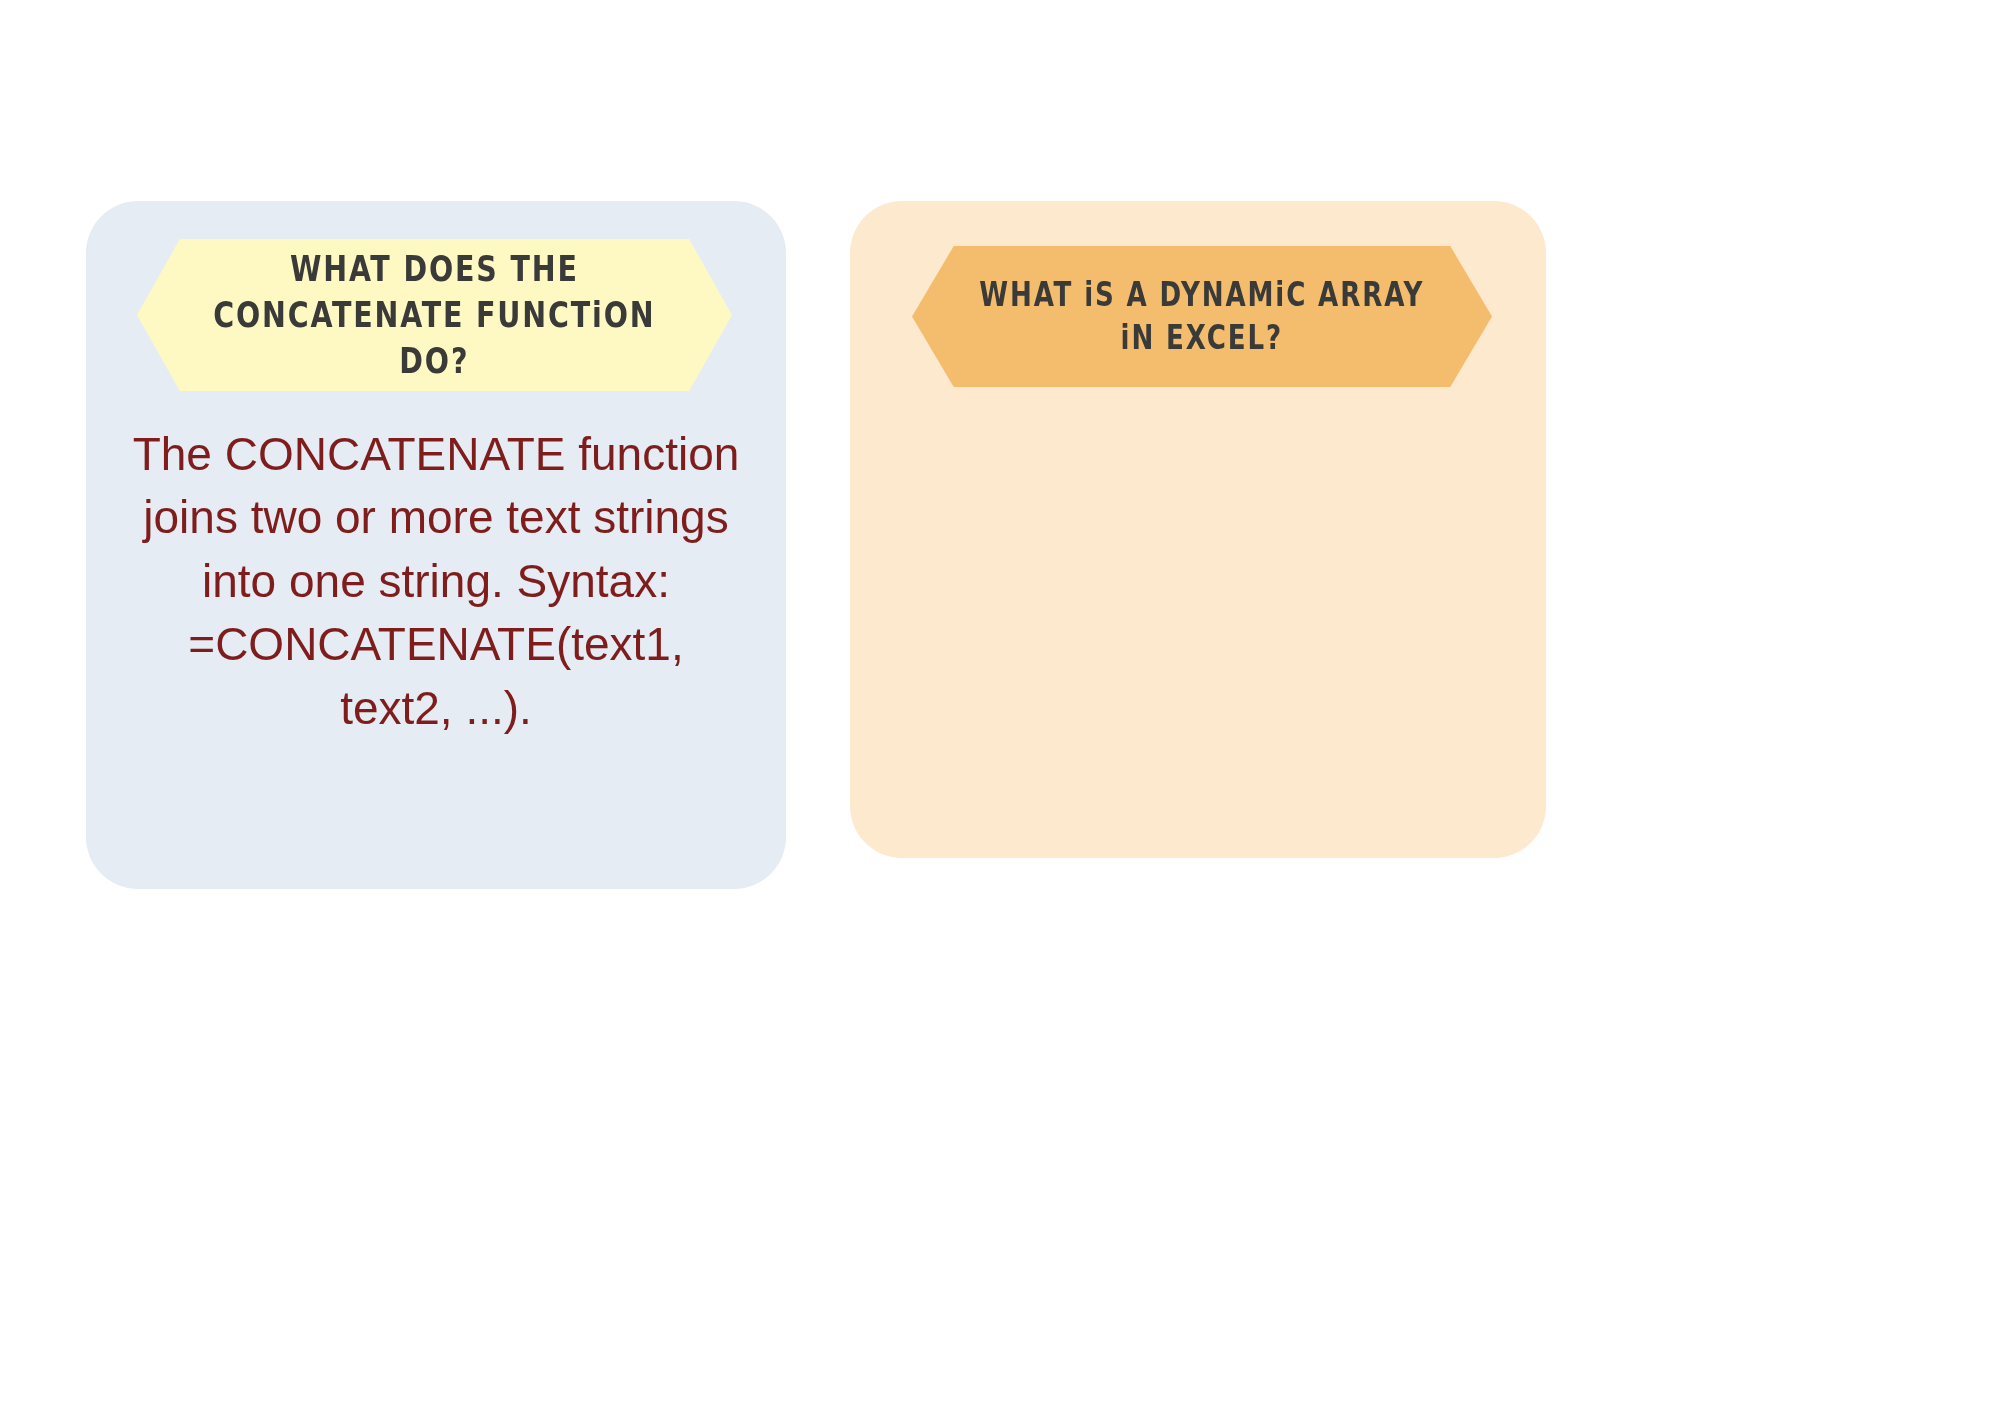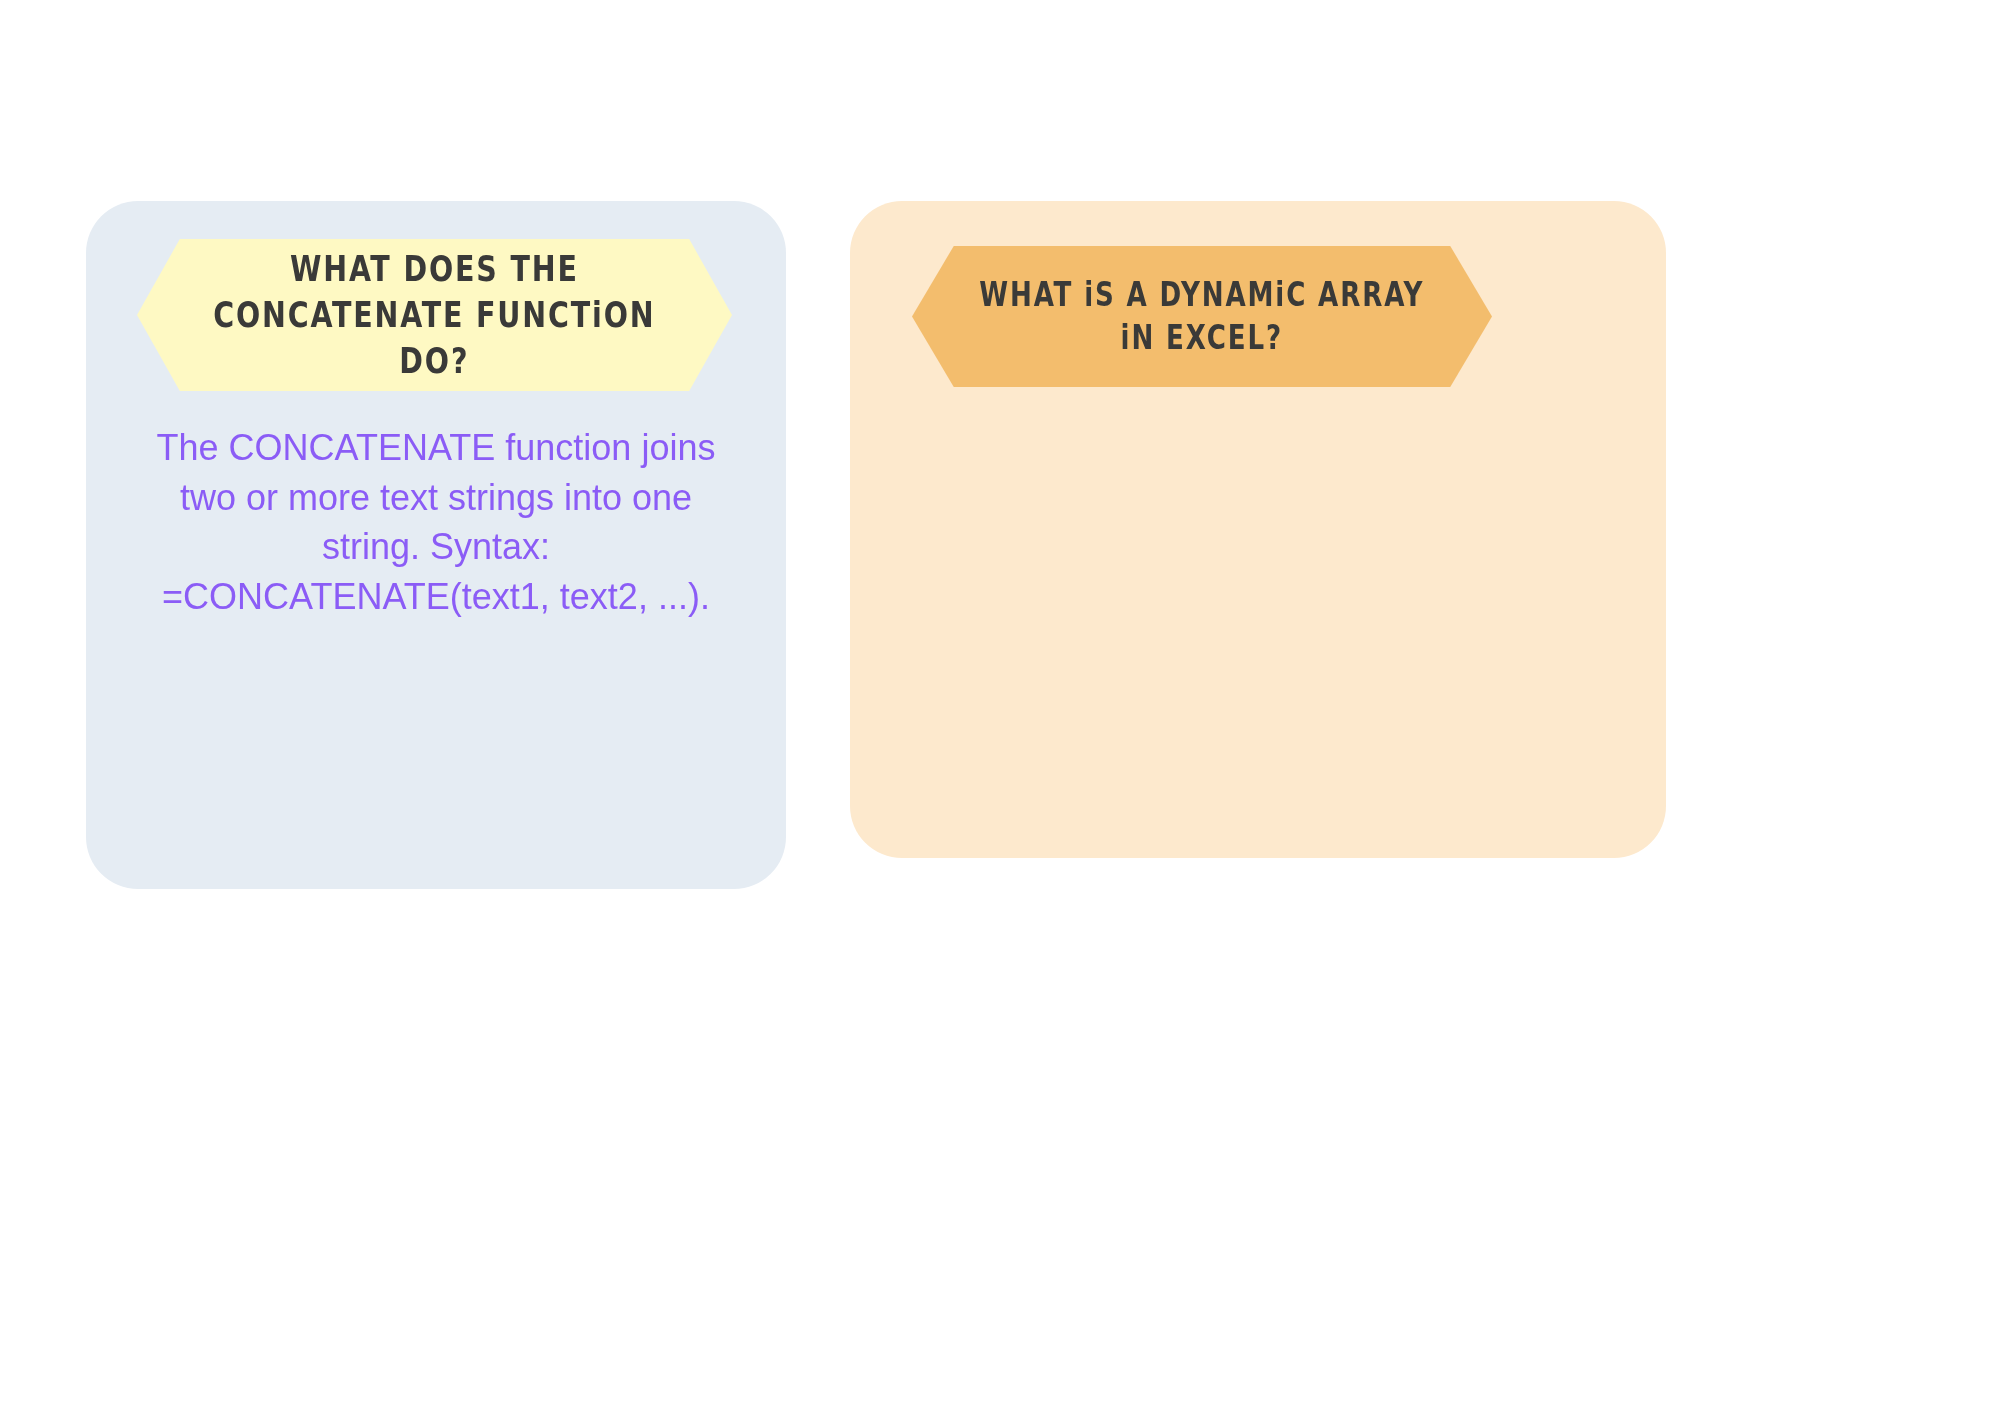--- a/index.html
+++ b/index.html
@@ -32,21 +32,21 @@
     left: 86px;
     top: 201px;
     width: 700px;
     height: 688px;
     background: #e5ecf3;
   }
 
   .card-right {
     left: 850px;
     top: 201px;
-    width: 816px;
+    width: 696px;
     height: 657px;
     background: #fde9cd;
   }
 
   
   .banner {
     position: absolute;
     display: flex;
     align-items: center;
     justify-content: center;
@@ -89,22 +89,22 @@
   }
 
   .banner-right .banner-text {
     font-size: 33px;
   }
 
   
   .card-body {
     position: absolute;
     text-align: center;
-    color: #8b5cf6;
-    font-size: 36px;
+    color: #7f1d1d;
+    font-size: 46px;
     line-height: 1.38;
     white-space: pre-line;
   }
 
   .card-left .card-body {
     left: 42px;
     top: 222px;
     width: 616px;
   }
 

